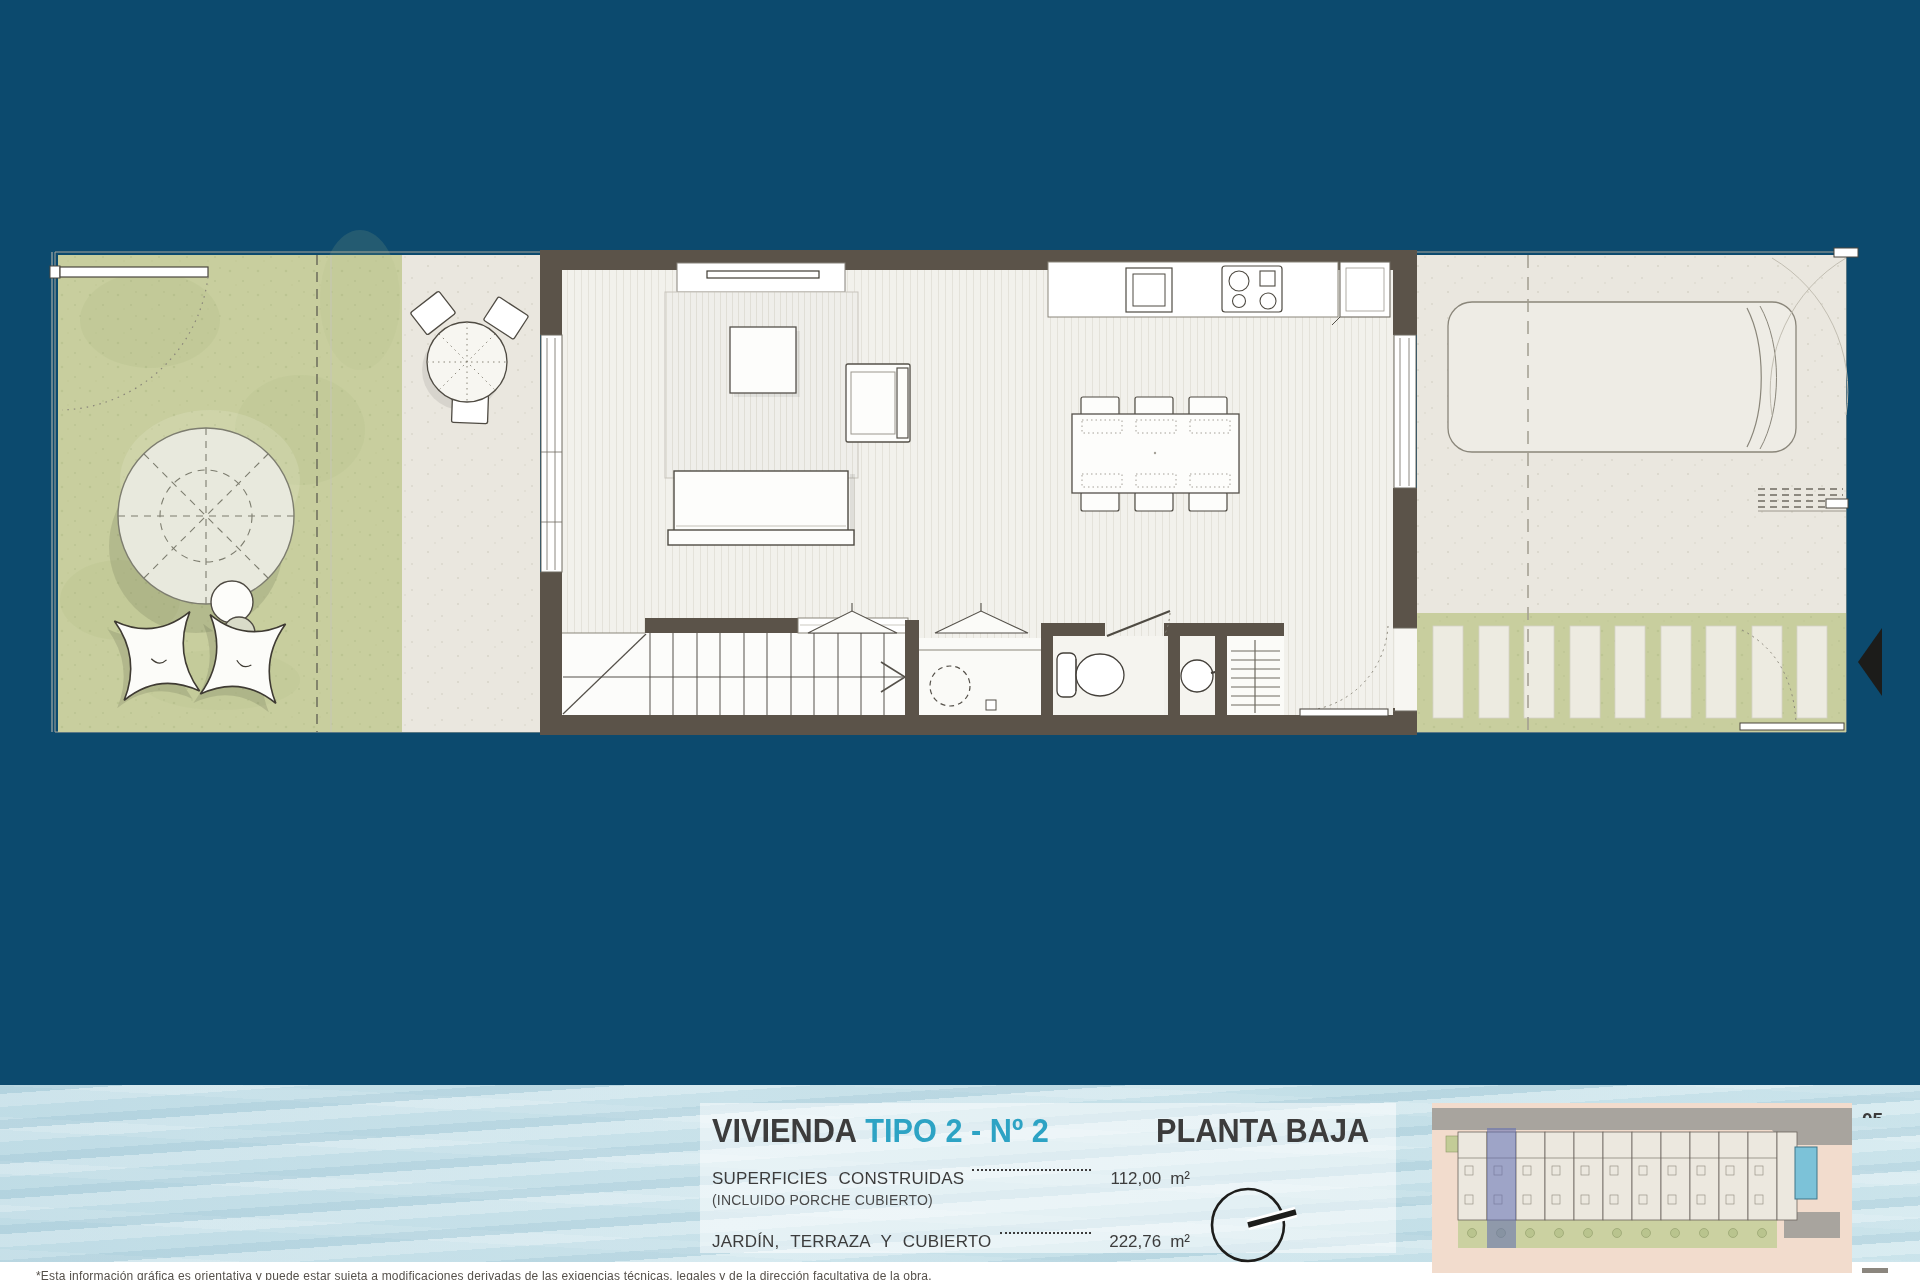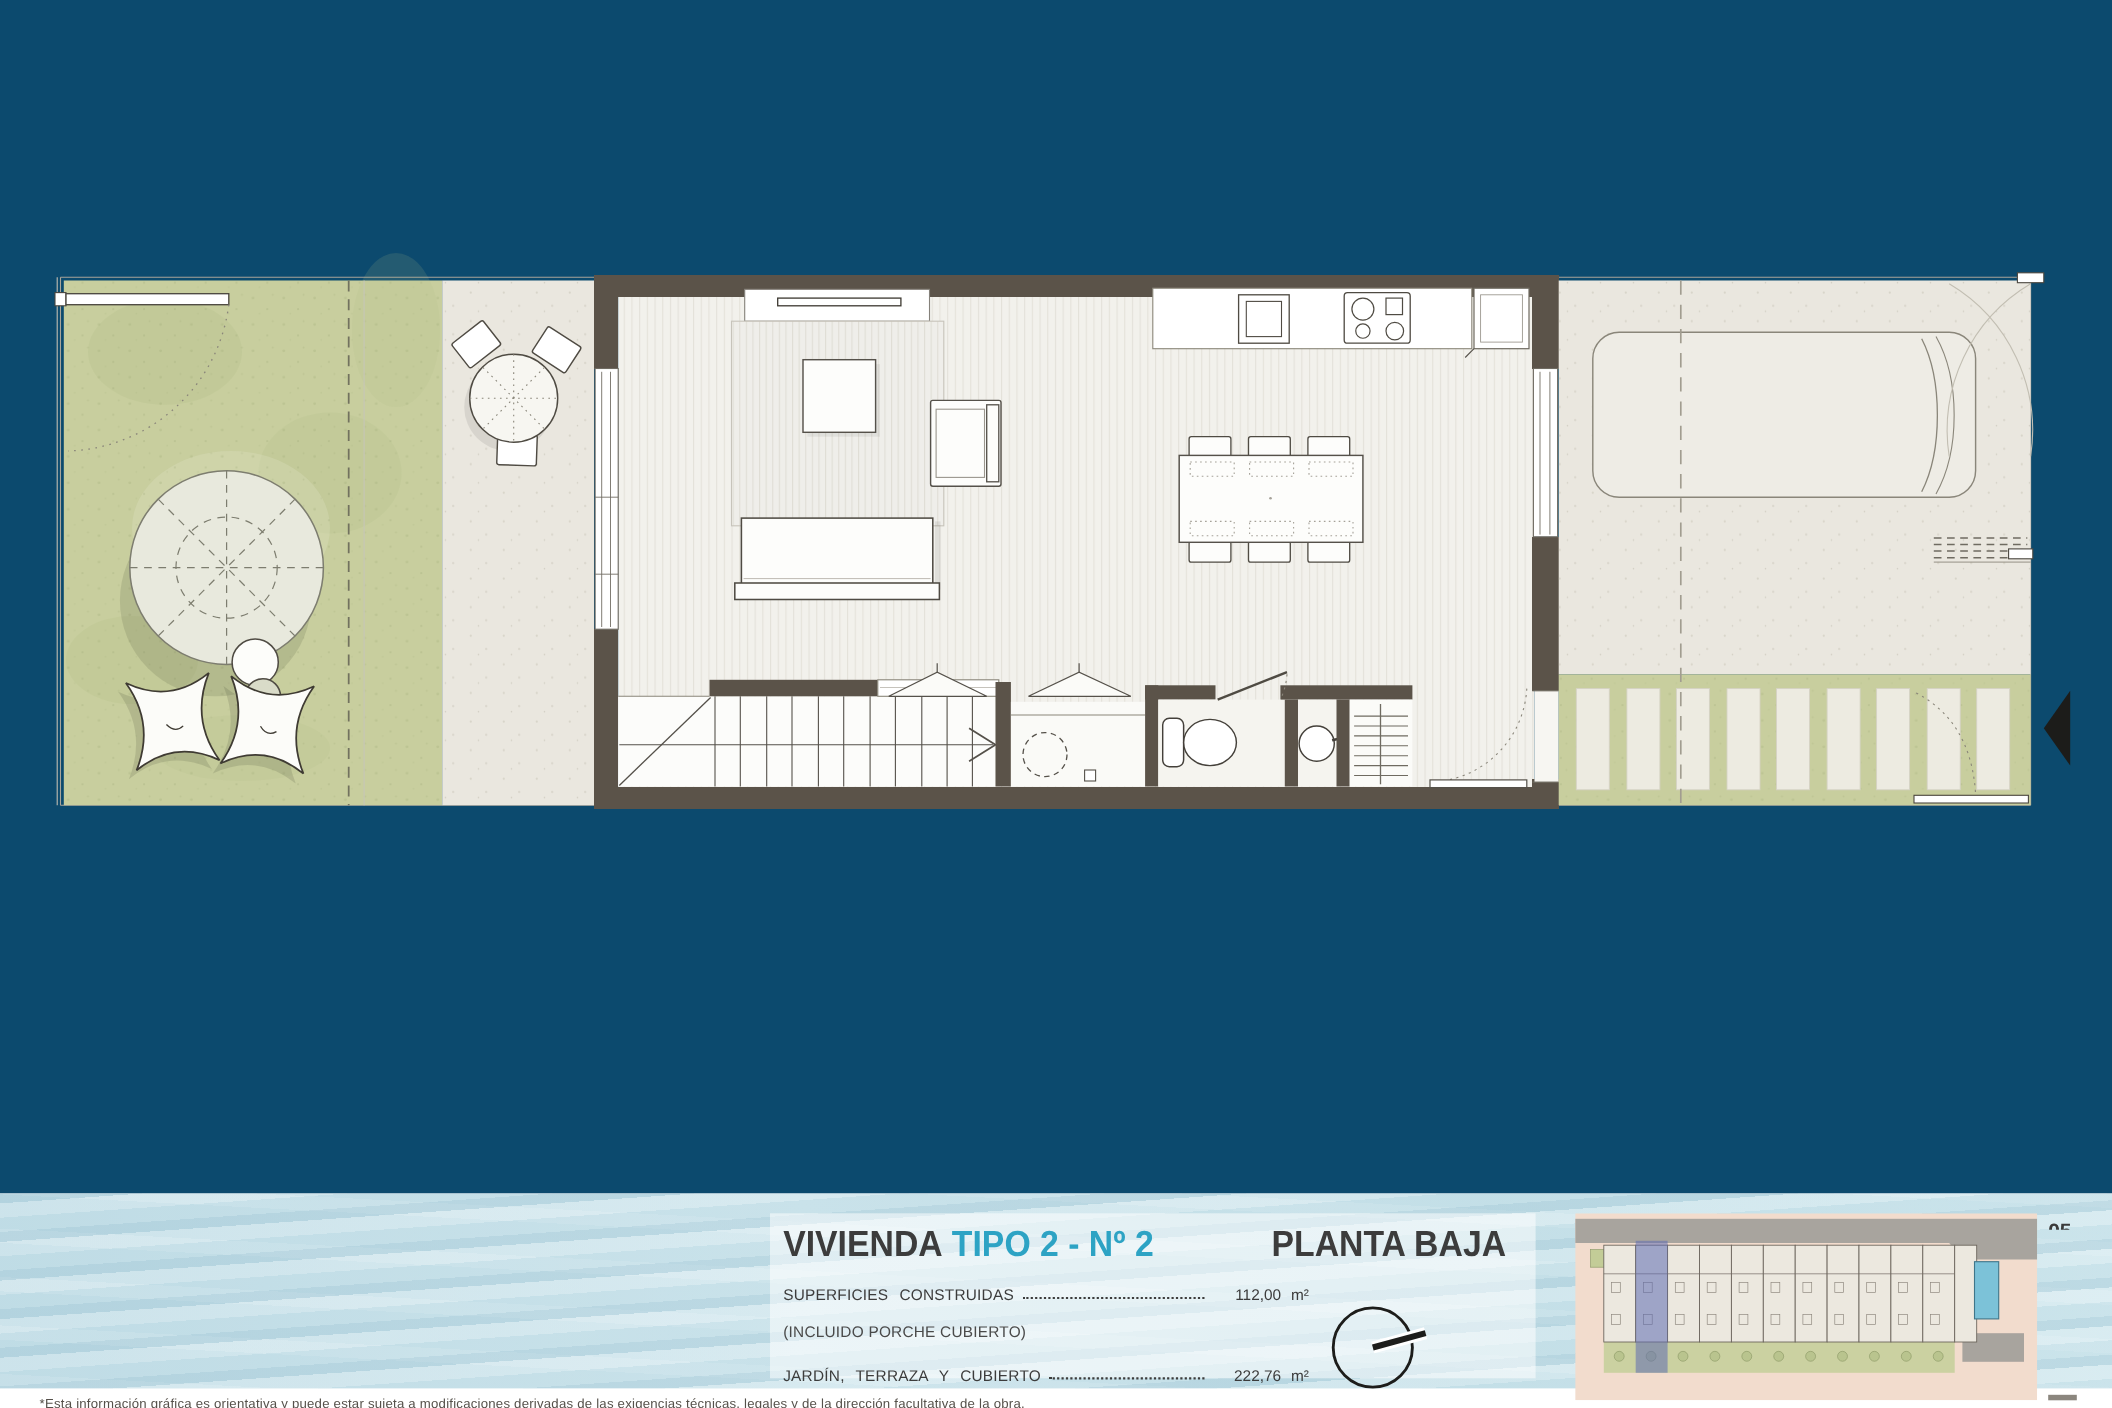--- a/index.html
+++ b/index.html
@@ -13,26 +13,26 @@
       repeating-linear-gradient(176deg, rgba(166,203,217,.55) 0 9px, rgba(216,235,241,.45) 9px 22px, rgba(188,219,229,.5) 22px 35px),
       repeating-linear-gradient(3deg, rgba(255,255,255,.22) 0 13px, rgba(255,255,255,0) 13px 44px),
       linear-gradient(90deg,#c3dde6,#d6e9ef 38%,#cbe3ea 70%,#d9ecf1);}
   .title-panel{position:absolute;left:700px;top:18px;width:696px;height:150px;background:rgba(255,255,255,.52);}
   .big-title{position:absolute;top:27px;font-size:33px;font-weight:700;color:#3c3c3c;white-space:nowrap;
              transform:scaleX(.93);transform-origin:left center;letter-spacing:0;}
   .main-title{left:712px;}
   .plan-title{left:1156px;}
   .t-accent{color:var(--accent,#2da3c4);margin-left:9px;}
   .surfaces{position:absolute;left:712px;top:84px;width:478px;color:#3c3c3c;}
-  .surf-row{display:flex;align-items:flex-end;font-size:14px;}
+  .surf-row{display:flex;align-items:flex-start;font-size:17px;}
   .surf-label{white-space:nowrap;word-spacing:6px;letter-spacing:.2px;}
   .leader{flex:1;border-bottom:2px dotted #3c3c3c;margin:0 6px 4px 8px;min-width:30px;}
   .surf-value{width:64px;text-align:right;white-space:nowrap;}
   .surf-unit{margin-left:9px;white-space:nowrap;}
-  .surf-note{font-size:14px;color:#4a4a4a;margin-top:17px;letter-spacing:.2px;}
+  .surf-note{font-size:14px;color:#4a4a4a;margin-top:3px;letter-spacing:.2px;}
   .row-gap{height:24px;}
   .compass{position:absolute;left:1200px;top:92px;}
   .site-map{position:absolute;left:1432px;top:18px;}
   .disclaimer{position:absolute;left:36px;top:184px;font-size:12px;color:#55504a;white-space:nowrap;letter-spacing:.2px;}
   .page-num{position:absolute;left:1862px;top:25px;width:40px;height:8px;overflow:hidden;
             font-size:19px;font-weight:700;color:#3b3b3b;line-height:19px;}
   .corner-dash{position:absolute;left:1862px;top:183px;width:26px;height:5px;background:#8b867e;}
 </style>
 </head>
 <body>

